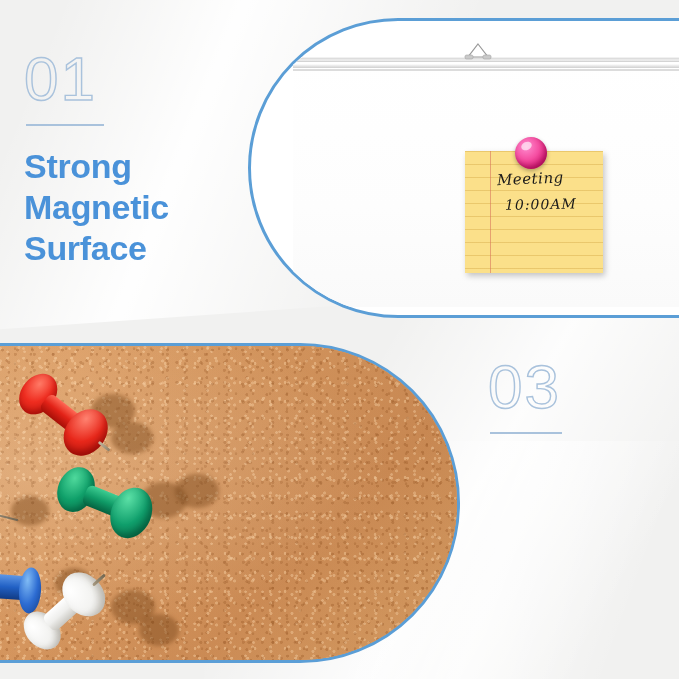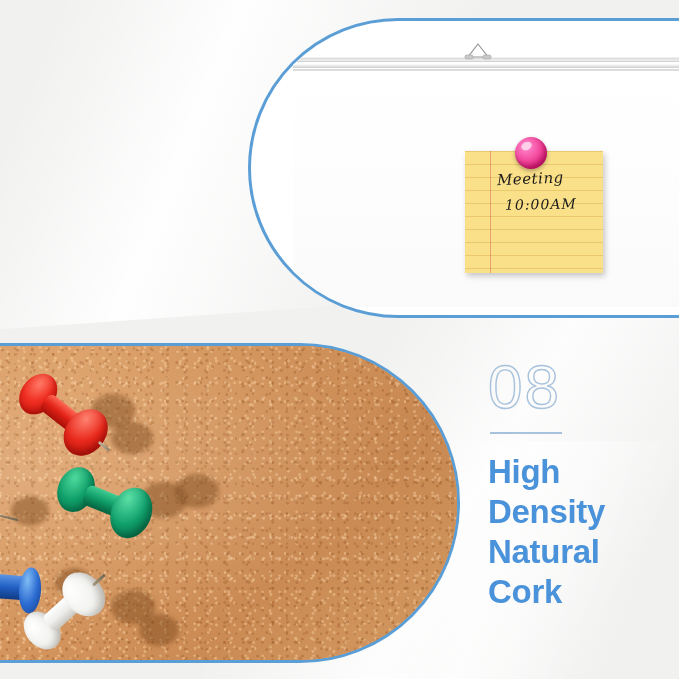--- a/index.html
+++ b/index.html
@@ -250,20 +250,27 @@
 </head>
 <body>
 
 <div id="root">
 
   <div class="bg-base"></div>
   <div class="bg-sheen-a"></div>
   <div class="bg-sheen-b"></div>
   <div class="bg-sheen-c"></div>
 
+  <div class="feature" id="feature-01">
+    <div class="num">01</div>
+    <div class="num-rule"></div>
+    <div class="feat-title">Strong
+Magnetic
+Surface</div>
+  </div>
 
   <div class="panel-top">
 
     <div class="wb">
       <div class="wb-surface"></div>
       <div class="wb-top-rail"></div>
       <div class="wb-top-rail2"></div>
       <div class="wb-top-rail3"></div>
 
       <div class="wb-hanger">
@@ -327,21 +334,17 @@
 
     <div class="pin" id="pin-white">
       <div class="cap"></div>
       <div class="stem"></div>
       <div class="base"></div>
       <div class="needle"></div>
     </div>
   </div>
 
   <div class="feature" id="feature-02">
-    <div class="num">08</div>
+    <div class="num">03</div>
     <div class="num-rule"></div>
-    <div class="feat-title">High
-Density
-Natural
-Cork</div>
   </div>
 
 </div>
 
 </body></html>

